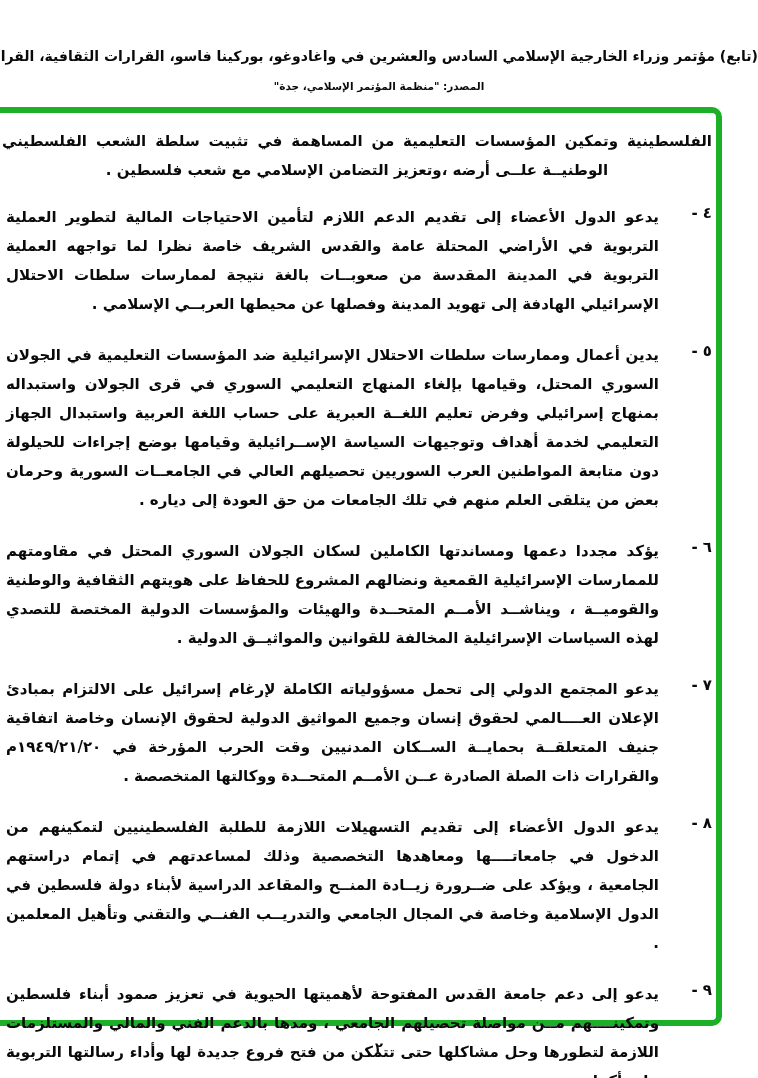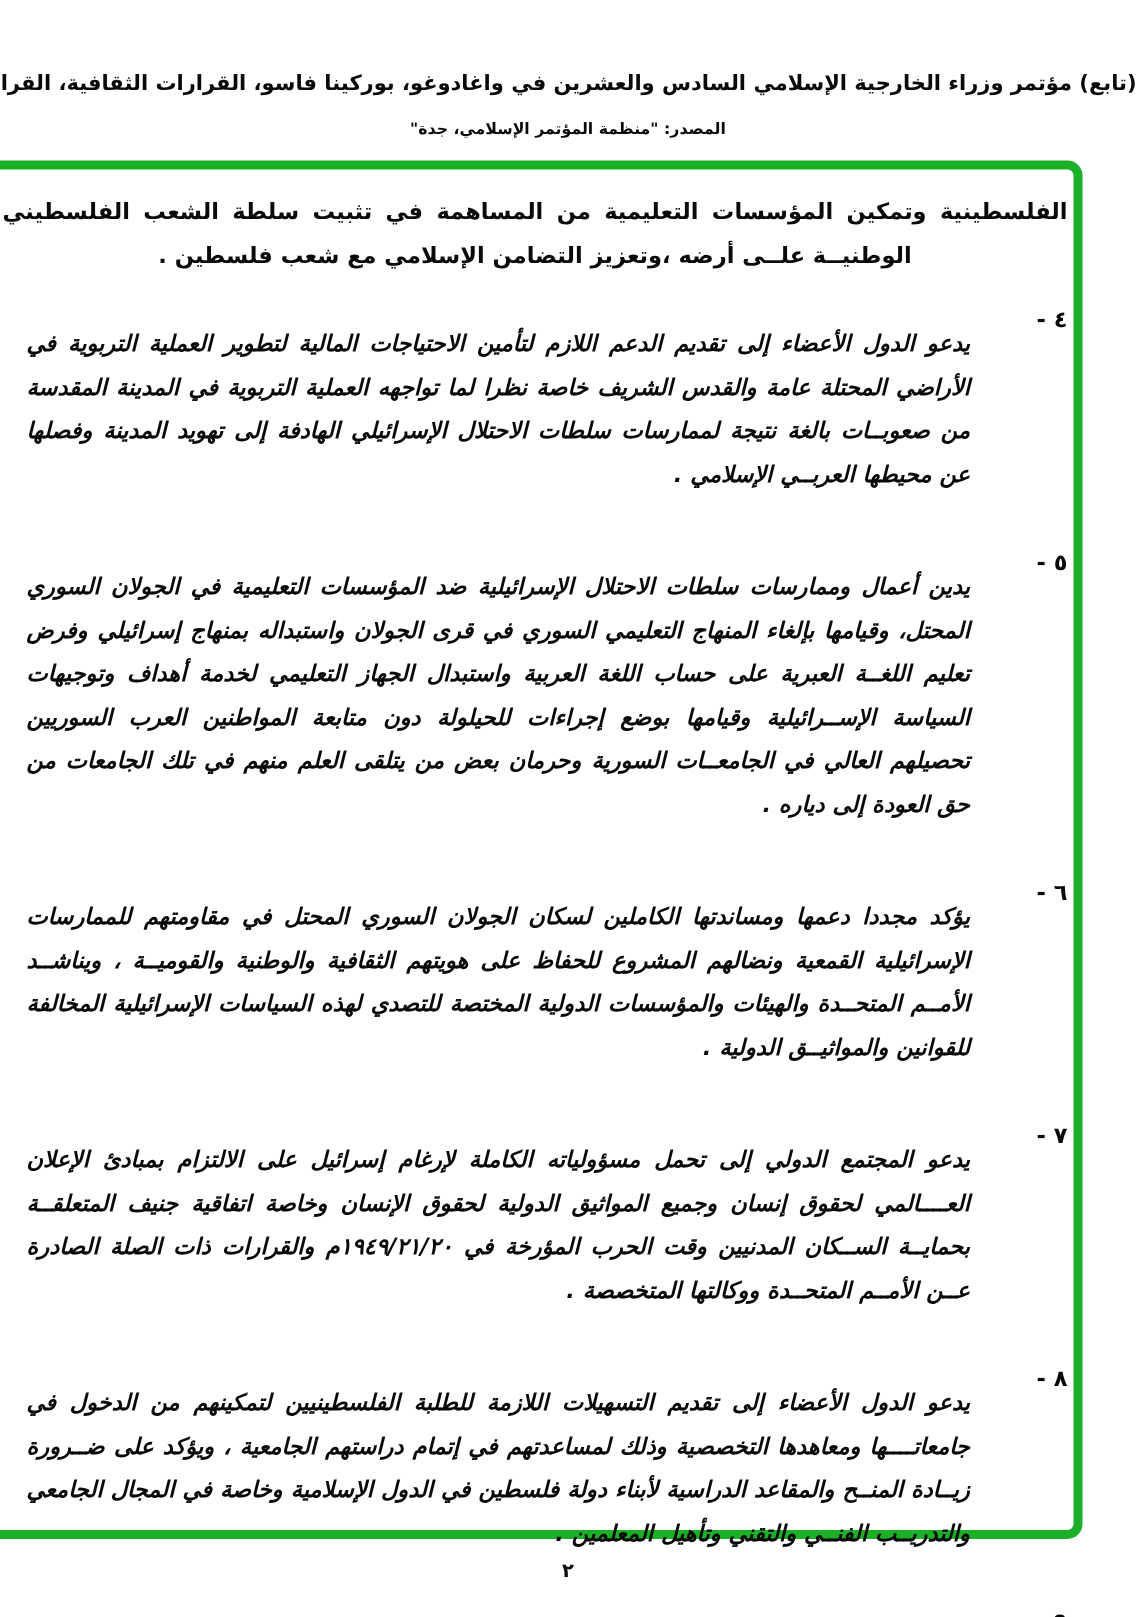--- a/index.html
+++ b/index.html
@@ -69,27 +69,26 @@
   .num {
     flex: 0 0 49px;
     font-size: 15px;
     font-weight: bold;
     line-height: 29px;
     text-align: start;
     white-space: nowrap;
   }
   .txt {
     flex: 1 1 auto;
-    margin: 16px;
+    margin: 4px;
     font-size: 15px;
     font-weight: bold;
     line-height: 29px;
     text-align: justify;
     text-align-last: right;
-    font-style: italic;
   }
   .pgnum {
     position: absolute;
     top: 1040px;
     left: 0;
     right: 0;
     text-align: center;
     font-weight: bold;
     font-size: 13px;
   }

